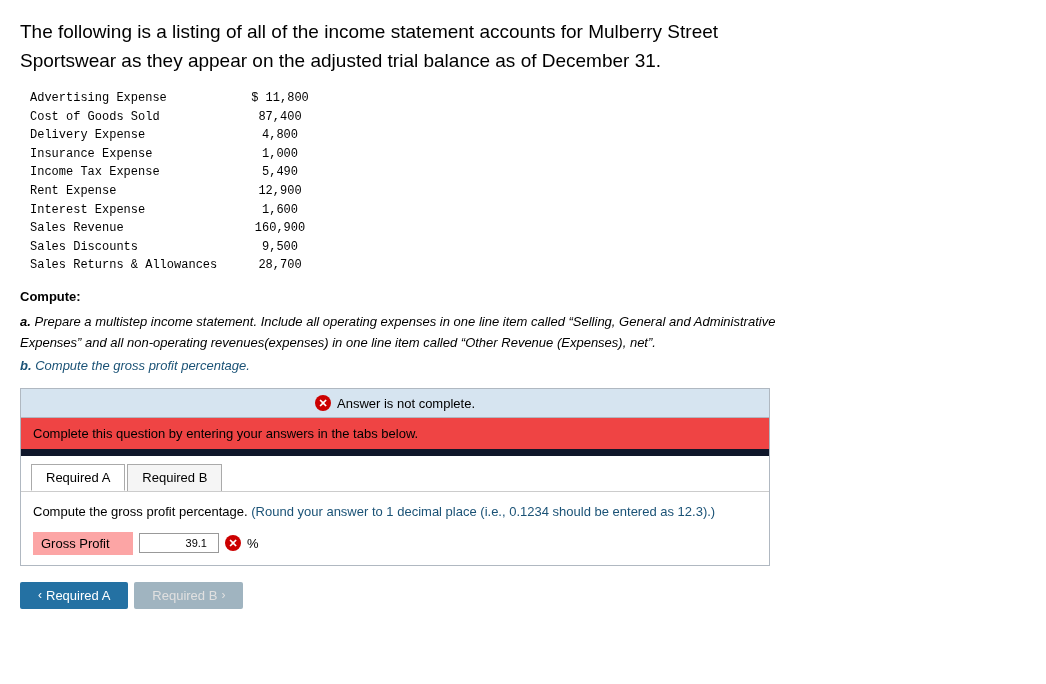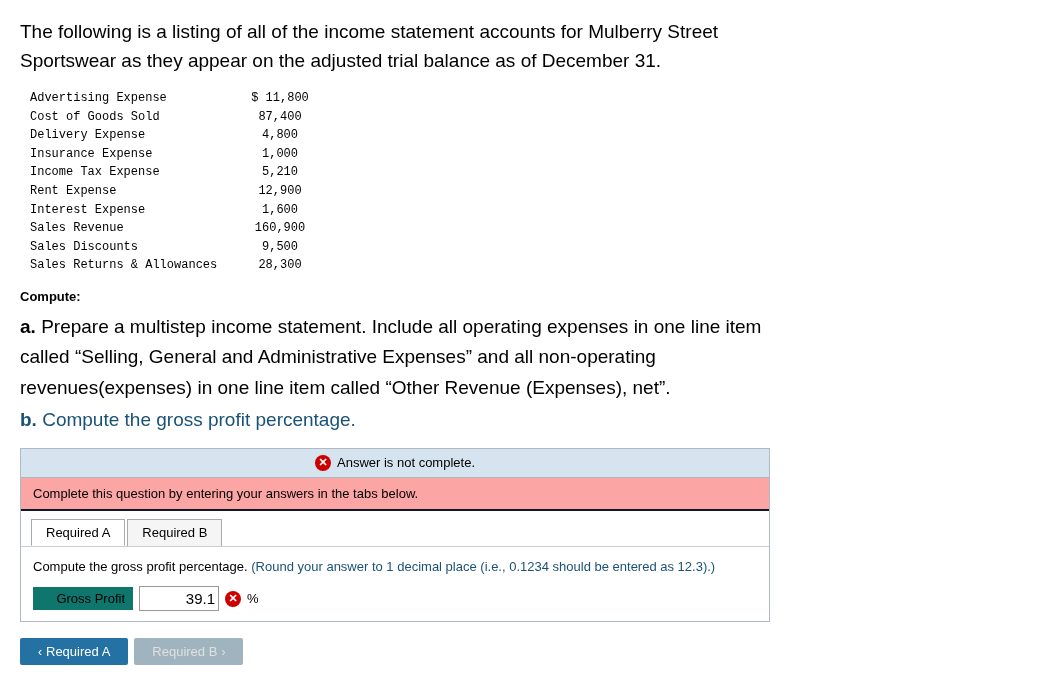--- a/index.html
+++ b/index.html
@@ -33,24 +33,25 @@
     .accounts-table .acct-value {
       text-align: center;
       width: 80px;
     }
     .required-label {
       font-weight: bold;
       margin-bottom: 8px;
       font-size: 13px;
     }
     .instructions {
-      font-size: 19px;
+      font-size: 13px;
       line-height: 1.6;
       max-width: 760px;
       margin-bottom: 12px;
+      font-style: italic;
     }
     .instructions .part-a {
       margin-bottom: 2px;
     }
     .answer-box {
       border: 1px solid #b0b8c1;
       max-width: 750px;
       margin-top: 12px;
     }
     .answer-not-complete {
@@ -71,24 +72,24 @@
       border-radius: 50%;
       display: inline-flex;
       align-items: center;
       justify-content: center;
       color: white;
       font-size: 11px;
       font-weight: bold;
       flex-shrink: 0;
     }
     .complete-instruction {
-      background: #fca5a5;
+      background: #ef4444;
       padding: 8px 12px;
       font-size: 13px;
-      border-bottom: 2px solid #0f172a;
+      border-bottom: 7px solid #0f172a;
     }
     .tabs-container {
       padding: 8px 10px 0 10px;
       border-bottom: 1px solid #ccc;
       display: flex;
       gap: 0;
     }
     .tab {
       padding: 5px 14px;
       font-size: 13px;
@@ -116,29 +117,28 @@
       color: #1a5276;
     }
     .gross-profit-row {
       display: flex;
       align-items: center;
       gap: 6px;
       margin-top: 4px;
     }
     .gross-profit-label {
       font-size: 13px;
-      background: #0f766e;
+      background: #fca5a5;
       padding: 4px 8px;
       width: 100px;
-      text-align: right;
     }
     .gross-profit-input {
       border: 1px solid #999;
-      padding: 3px 3px;
-      font-size: 15px;
+      padding: 3px 11px;
+      font-size: 11px;
       width: 80px;
       text-align: right;
     }
     .input-error-icon {
       width: 16px;
       height: 16px;
       background: #cc0000;
       border-radius: 50%;
       display: inline-flex;
       align-items: center;
@@ -198,41 +198,41 @@
   <div class="row">
     <span class="acct-name">Delivery Expense</span>
     <span class="acct-value">4,800</span>
   </div>
   <div class="row">
     <span class="acct-name">Insurance Expense</span>
     <span class="acct-value">1,000</span>
   </div>
   <div class="row">
     <span class="acct-name">Income Tax Expense</span>
-    <span class="acct-value">5,210</span>
+    <span class="acct-value">5,490</span>
   </div>
   <div class="row">
     <span class="acct-name">Rent Expense</span>
     <span class="acct-value">12,900</span>
   </div>
   <div class="row">
     <span class="acct-name">Interest Expense</span>
     <span class="acct-value">1,600</span>
   </div>
   <div class="row">
     <span class="acct-name">Sales Revenue</span>
     <span class="acct-value">160,900</span>
   </div>
   <div class="row">
     <span class="acct-name">Sales Discounts</span>
     <span class="acct-value">9,500</span>
   </div>
   <div class="row">
     <span class="acct-name">Sales Returns &amp; Allowances</span>
-    <span class="acct-value">28,300</span>
+    <span class="acct-value">28,700</span>
   </div>
 </div>
 
 <p class="required-label">Compute:</p>
 
 <div class="instructions">
   <div class="part-a">
     <span class="bold">a.</span>
     <span> Prepare a multistep income statement. Include all operating expenses in one line item called “Selling, General and Administrative Expenses” and all non-operating revenues(expenses) in one line item called “Other Revenue (Expenses), net”.</span>
   </div>

